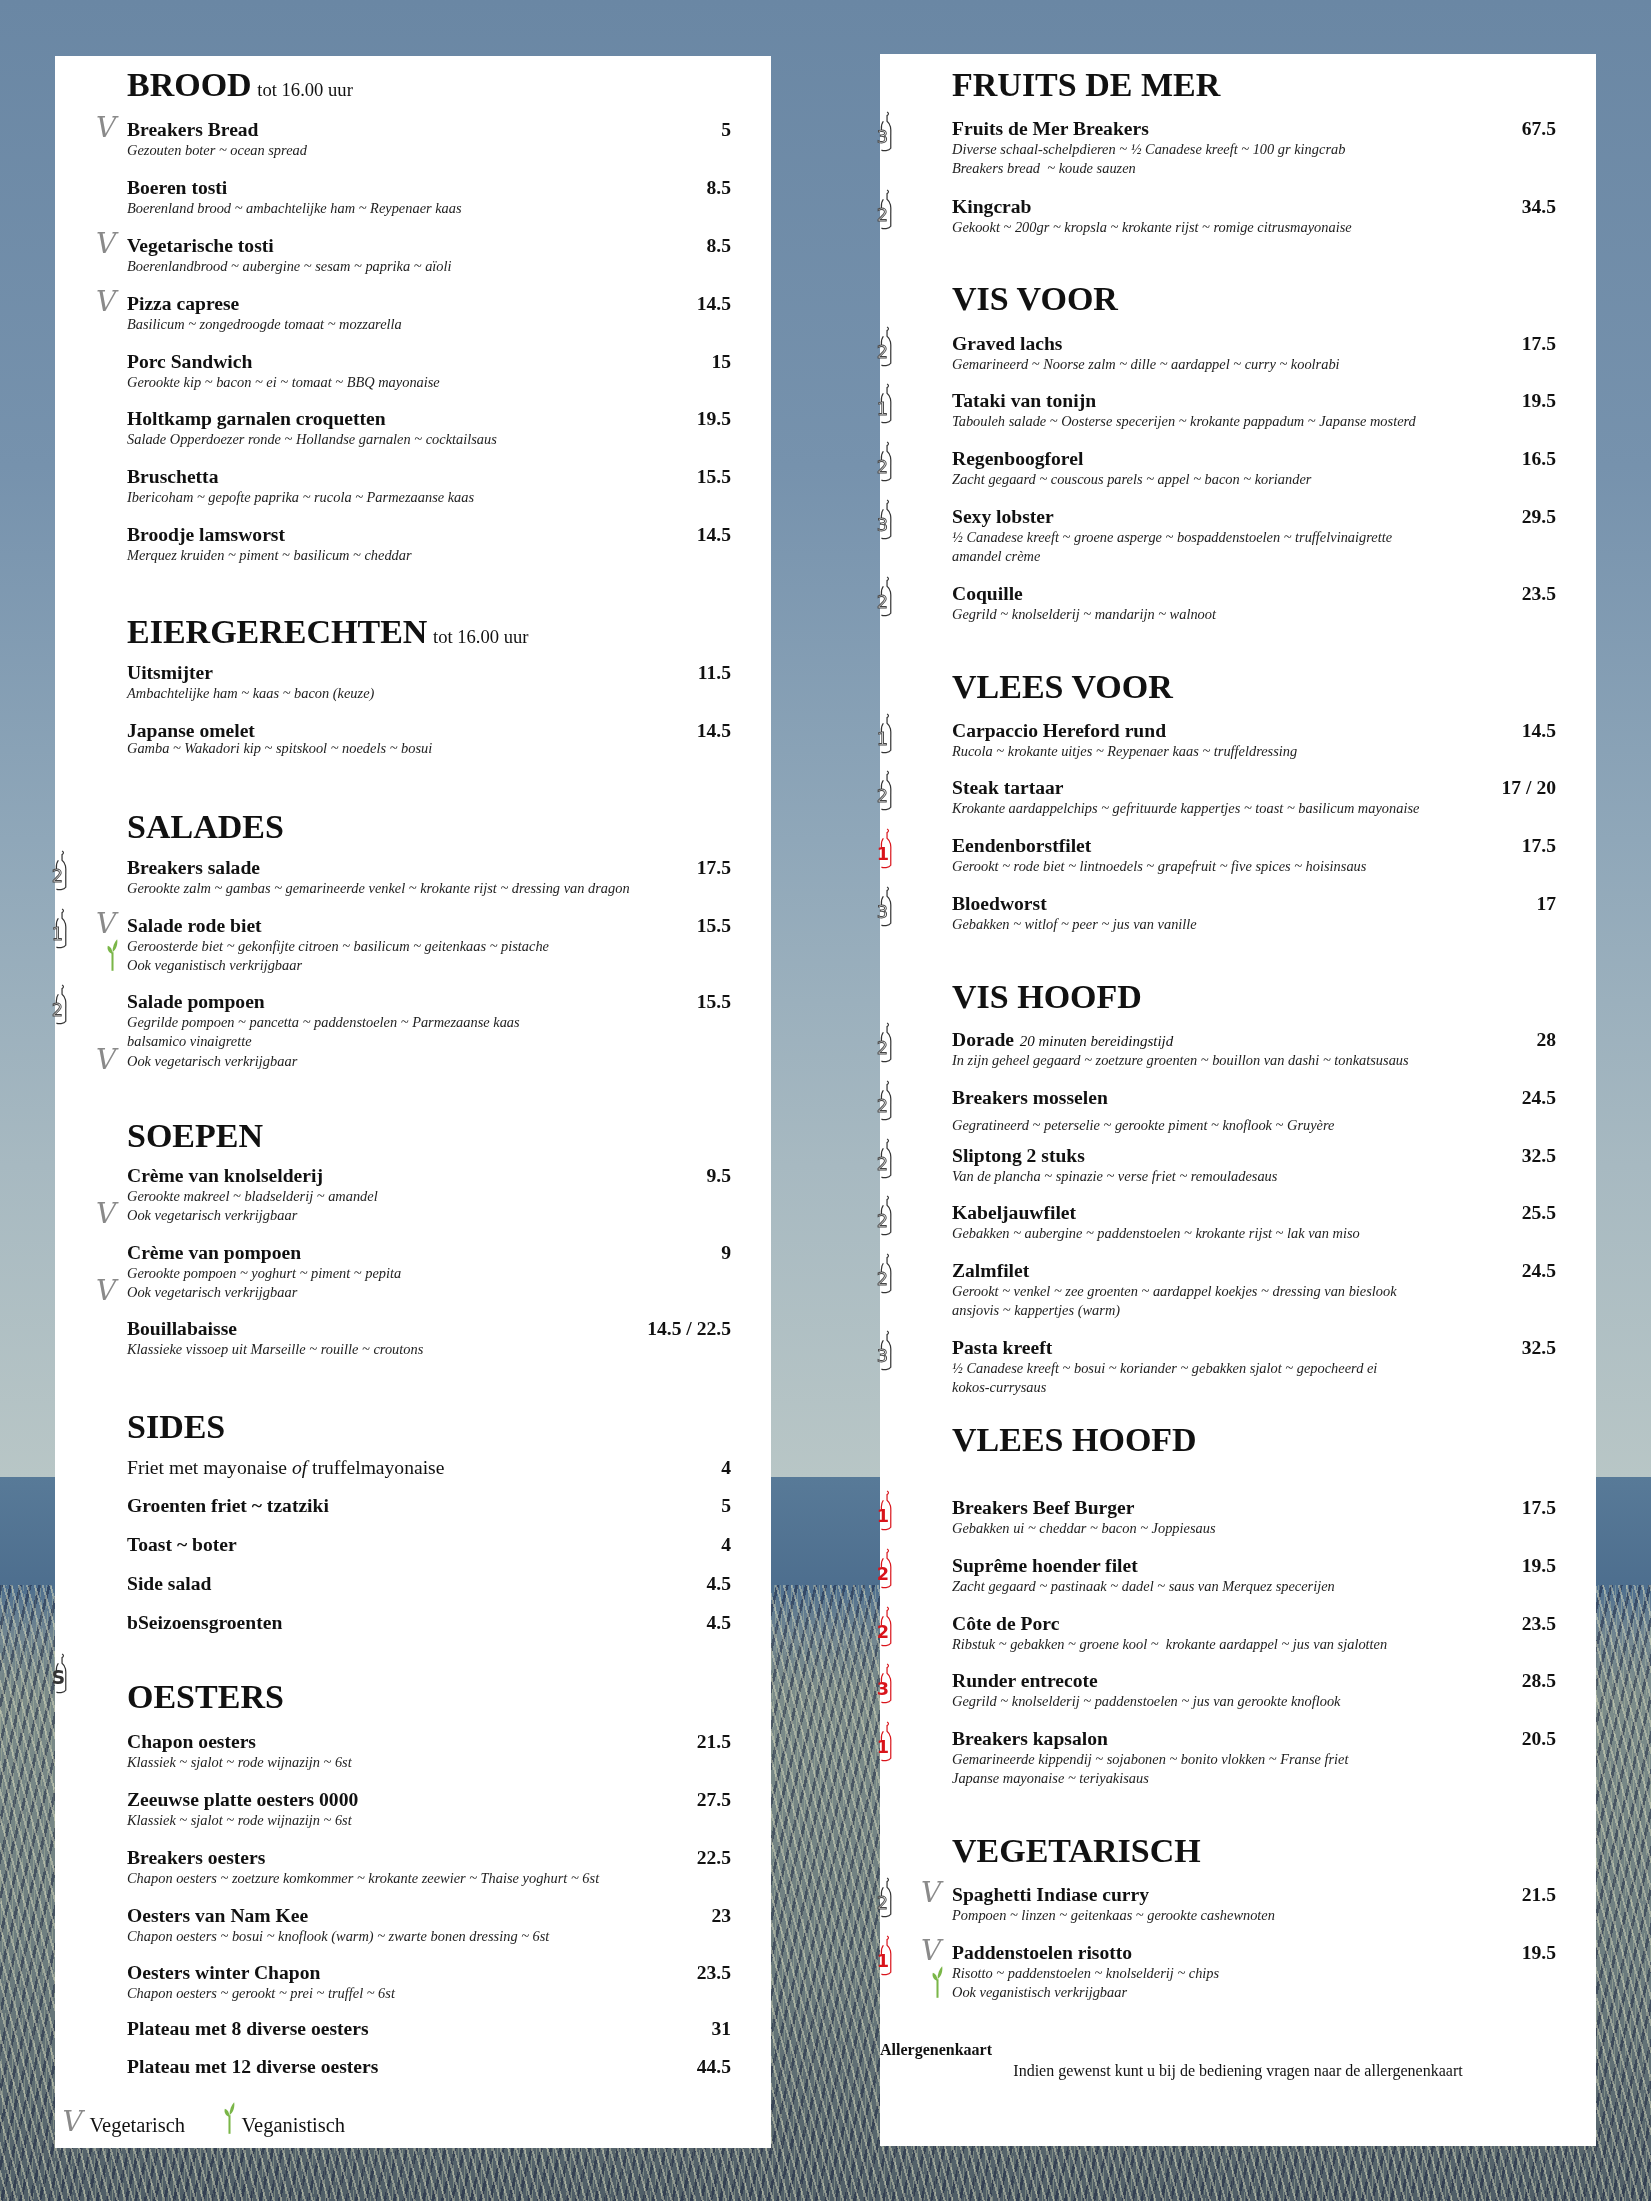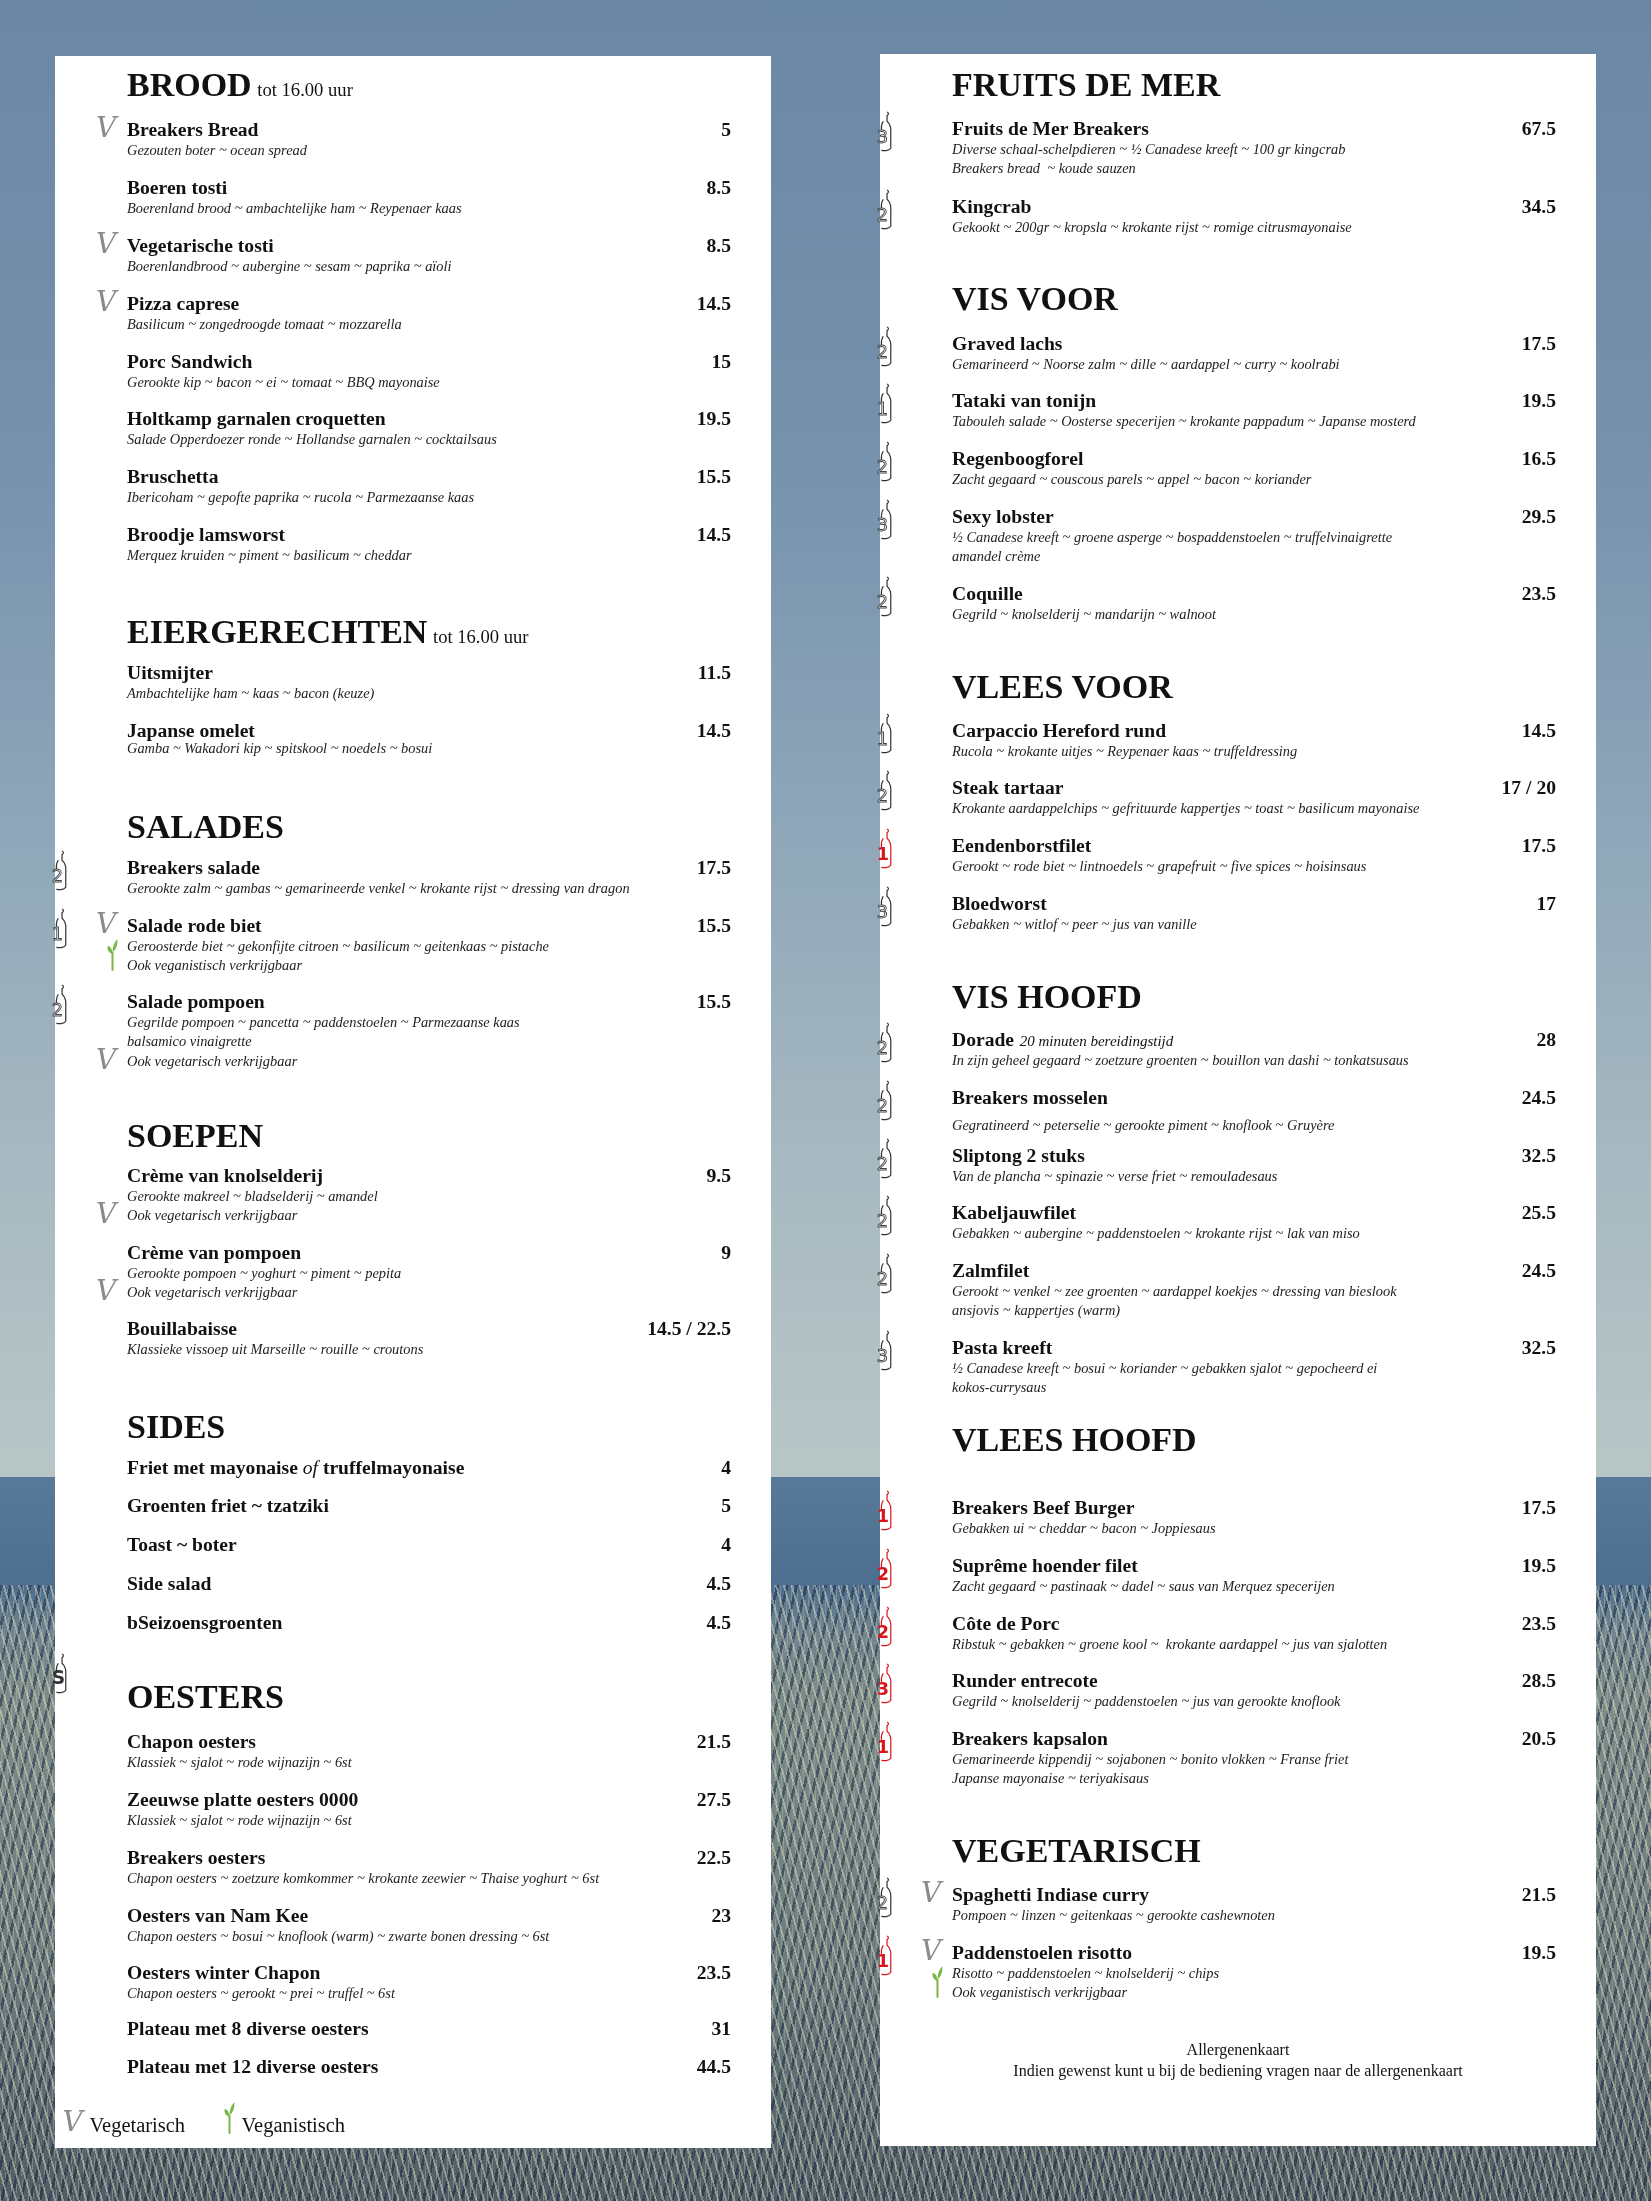--- a/index.html
+++ b/index.html
@@ -42,21 +42,21 @@
     white-space: nowrap; line-height: 1;
   }
   .section-sub { font-size: 18.6px; font-weight: normal; margin-left: 5.6px; }
 
   .item { position: absolute; left: 0; width: 100%; }
   .item-name {
     position: absolute; left: 72px; top: 0;
     font-size: 19.6px; font-weight: bold; color: #111; white-space: nowrap; line-height: 1;
   }
   .item-note { font-size: 15px; font-weight: normal; font-style: italic; margin-left: 5.6px; }
-  .item-name-plain { font-weight: bold; margin-top: 10px; }
+  .item-name-plain { font-weight: normal; margin-top: 10px; }
   .item-name .of { font-style: italic; font-weight: normal; }
   .item-price {
     position: absolute; right: 40px; top: 0;
     font-size: 19.6px; font-weight: bold; color: #111; white-space: nowrap; line-height: 1;
   }
   .item-desc {
     position: absolute; left: 72px;
     font-size: 14.4px; font-style: italic; color: #222; white-space: nowrap; line-height: 19.6px;
   }
 
@@ -64,22 +64,22 @@
     position: absolute; font-family: "DejaVu Serif", serif; font-style: italic;
     font-size: 28px; color: #8a8a8a; line-height: 1; font-weight: normal;
   }
   .vegan-icon { position: absolute; width: 13px; height: 32px; }
   .bottle-icon { position: absolute; width: 20.5px; height: 43px; }
 
   .legend { position: absolute; left: 7.5px; top: 2050px; white-space: nowrap; }
   .legend span.lbl { font-size: 20.5px; color: #111; position: absolute; top: 7.5px; }
 
   .allergen-title {
-    position: absolute; left: 0; width: 100%; text-align: center;
-    font-size: 16px; font-weight: normal; color: #111;
+    position: absolute; left: 0; width: 100%; text-align: left;
+    font-size: 16px; font-weight: bold; color: #111;
   }
   .allergen-text {
     position: absolute; left: 0; width: 100%; text-align: center;
     font-size: 16px; color: #111;
   }
 </style>
 </head>
 <body>
 
 <div class="sky-cover"></div>

